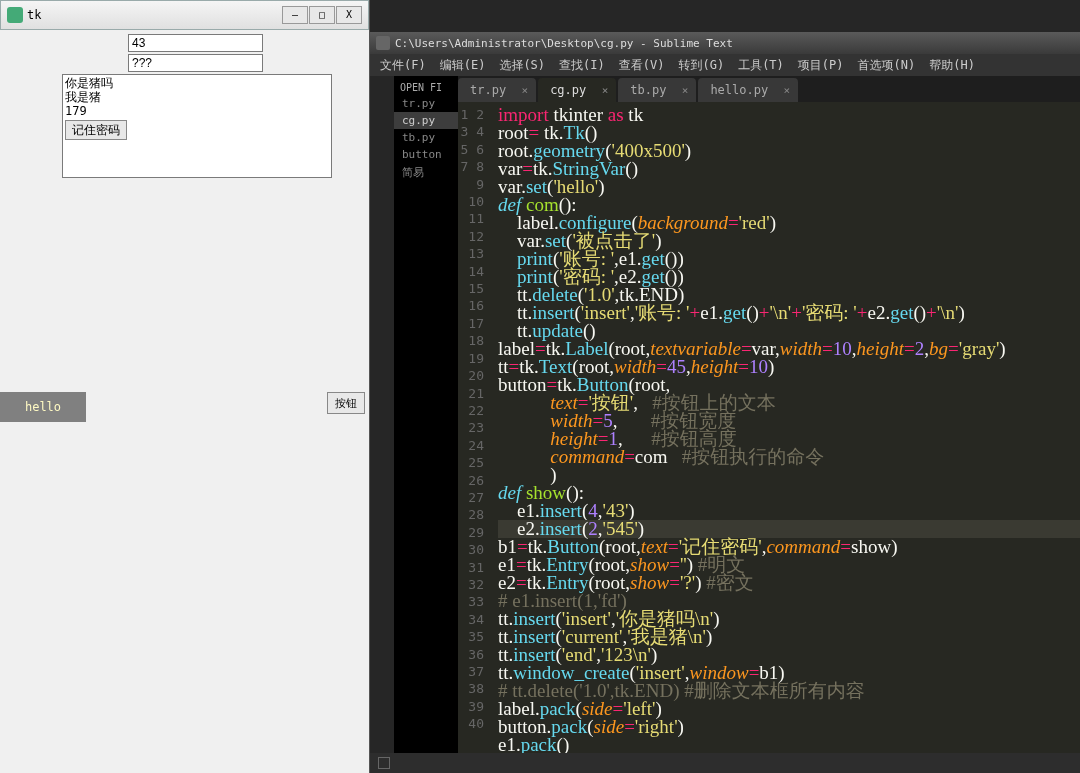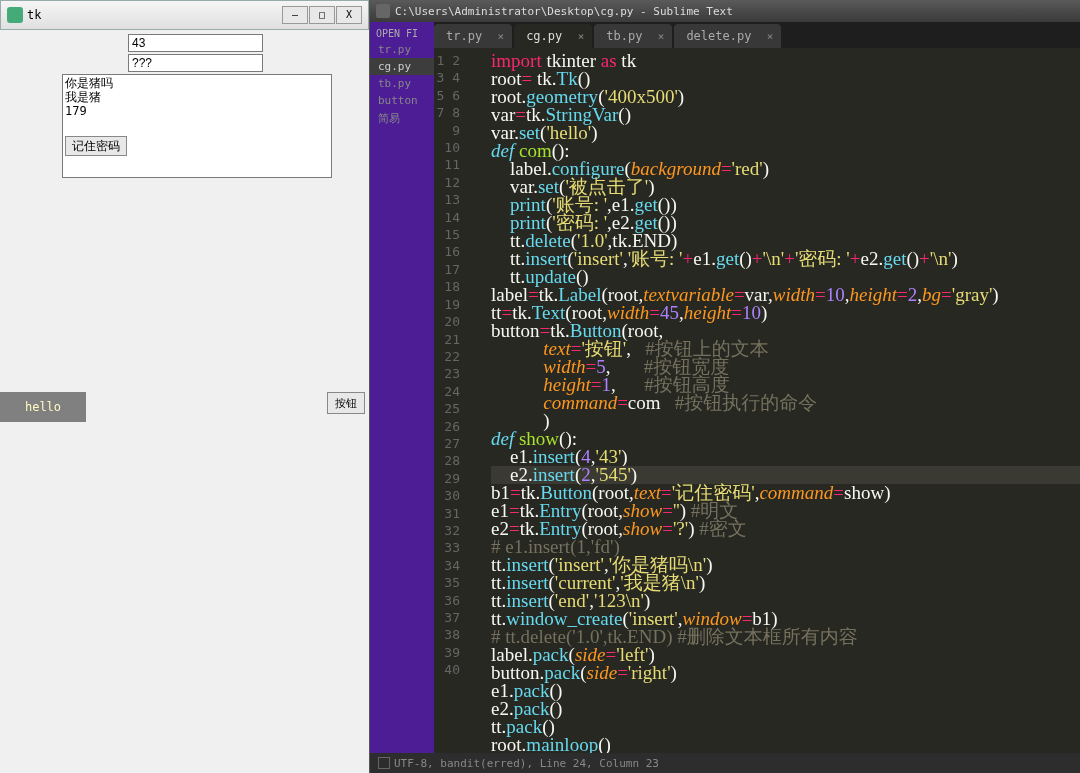--- a/index.html
+++ b/index.html
@@ -11,41 +11,41 @@
   .tk-titlebar .icon { width: 16px; height: 16px; background: #4a7; border-radius: 3px; display: inline-block; margin-right: 4px; }
   .tk-title-left { display: flex; align-items: center; font-size: 12px; }
   .tk-win-buttons { display: flex; gap: 1px; }
   .tk-win-btn { width: 26px; height: 18px; border: 1px solid #999; background: #e8e8e8; font-size: 10px; text-align: center; line-height: 16px; }
   .tk-win-btn.close { background: #e8e8e8; }
   .tk-body { position: relative; height: calc(100% - 30px); background: #f0f0f0; }
   .tk-entry { position: absolute; left: 128px; width: 135px; height: 18px; border: 1px solid #7a7a7a; background: #fff; font-size: 12px; padding: 0 3px; }
   .tk-entry.e1 { top: 4px; }
   .tk-entry.e2 { top: 24px; }
   .tk-text { position: absolute; left: 62px; top: 44px; width: 270px; height: 104px; border: 1px solid #7a7a7a; background: #fff; font-size: 12px; padding: 1px 2px; line-height: 14px; }
-  .tk-b1 { display: inline-block; border: 1px solid #888; background: #e8e8e8; padding: 2px 6px; font-size: 12px; margin-top: 18px; }
+  .tk-b1 { display: inline-block; border: 1px solid #888; background: #e8e8e8; padding: 2px 6px; font-size: 12px; margin-top: 2px; }
   .tk-label-hello { position: absolute; left: 0; top: 362px; width: 86px; height: 30px; background: #808080; color: #fef9c3; display: flex; align-items: center; justify-content: center; font-size: 12px; }
   .tk-button-right { position: absolute; right: 4px; top: 362px; width: 38px; height: 22px; border: 1px solid #888; background: #e8e8e8; font-size: 11px; }
 
   
   .st-window { position: absolute; left: 370px; top: 0; right: 0; height: 773px; background: #262626; display: flex; flex-direction: column; }
-  .st-titlebar { height: 22px; background: linear-gradient(#5a5a5a,#3a3a3a); color: #ddd; font-size: 11px; display: flex; align-items: center; padding-left: 6px; }
+  .st-titlebar { height: 22px; background: linear-gradient(#5a5a5a,#3a3a3a); color: #ddd; font-size: 11px; display: flex; align-items: center; padding-left: 6px; margin-top: 32px; }
   .st-titlebar .icon { width: 14px; height: 14px; background: #666; margin-right: 5px; display:inline-block; border-radius:2px;}
   .st-menubar { height: 22px; background: #333; color: #ccc; font-size: 12px; display: flex; align-items: center; padding-left: 4px; gap: 2px; }
   .st-menu-item { padding: 2px 6px; }
   .st-main { flex: 1; display: flex; min-height: 0; }
-  .st-sidebar { width: 64px; background: #4c1d95; color: #888; font-size: 11px; padding-top: 4px; }
+  .st-sidebar { width: 64px; background: #000000; color: #888; font-size: 11px; padding-top: 4px; margin-left: 24px; }
   .st-sidebar .hdr { color: #aaa; padding: 2px 6px; font-size: 10px; }
   .st-sidebar .sf { padding: 2px 8px; color: #888; }
   .st-sidebar .sf.active { background: #3d3d3d; color: #ccc; }
   .st-editor-area { flex: 1; display: flex; flex-direction: column; min-width: 0; background: #272822;}
   .st-tabs { height: 26px; background: #1e1e1e; display: flex; align-items: flex-end; }
   .st-tab { background: #383838; color: #aaa; height: 24px; padding: 4px 30px 4px 12px; margin-right: 2px; font-size: 12px; border-radius: 4px 4px 0 0; position: relative; display:flex; align-items:center;}
   .st-tab.active { background: #272822; color: #ddd; }
   .st-tab .x { position: absolute; right: 8px; font-size: 11px; color: #888; }
-  .st-code-wrap { flex: 1; display: flex; overflow: hidden; gap: 17px; }
+  .st-code-wrap { flex: 1; display: flex; overflow: hidden; }
   .st-gutter { width: 32px; background: #272822; color: #666; text-align: right; padding: 4px 6px 4px 0; font-size: 13px; line-height: 17.4px; }
   .st-code { flex: 1; background: #272822; color: #f8f8f2; font-size: 19px; line-height: 18px; padding: 4px 0 4px 8px; white-space: pre; font-family: Liberation Serif, serif; }
   .st-status { height: 20px; background: #2d2d2d; color: #888; font-size: 11px; display: flex; align-items: center; padding-left: 8px; gap: 4px; }
   .st-status .icn { width: 12px; height: 12px; border: 1px solid #666; display:inline-block; }
 
   
   .kw { color: #f92672; }   
   .kw2 { color: #66d9ef; font-style: italic; } 
   .fn { color: #66d9ef; }   
   .nm { color: #a6e22e; }   
@@ -84,20 +84,32 @@
     <div class="tk-label-hello">hello</div>
     <button class="tk-button-right">按钮</button>
   </div>
 </div>
 
 <div class="st-window">
   <div class="st-titlebar">
     <span class="icon"></span>
     <span>C:\Users\Administrator\Desktop\cg.py - Sublime Text</span>
   </div>
+  <div class="st-menubar" id="st-menubar">
+      <div class="st-menu-item">文件(F)</div>
+      <div class="st-menu-item">编辑(E)</div>
+      <div class="st-menu-item">选择(S)</div>
+      <div class="st-menu-item">查找(I)</div>
+      <div class="st-menu-item">查看(V)</div>
+      <div class="st-menu-item">转到(G)</div>
+      <div class="st-menu-item">工具(T)</div>
+      <div class="st-menu-item">项目(P)</div>
+      <div class="st-menu-item">首选项(N)</div>
+      <div class="st-menu-item">帮助(H)</div>
+    </div>
   <div class="st-main">
     <div class="st-sidebar">
       <div class="hdr">OPEN FI</div>
       <div id="st-sidebar-files">
           <div class="sf">tr.py</div>
           <div class="sf active">cg.py</div>
           <div class="sf">tb.py</div>
           <div class="sf">button</div>
           <div class="sf">简易</div>
         </div>
@@ -110,21 +122,21 @@
           </div>
           <div class="st-tab active">
             <span>cg.py</span>
             <span class="x">×</span>
           </div>
           <div class="st-tab">
             <span>tb.py</span>
             <span class="x">×</span>
           </div>
           <div class="st-tab">
-            <span>delete.py</span>
+            <span>hello.py</span>
             <span class="x">×</span>
           </div>
         </div>
       <div class="st-code-wrap">
         <div class="st-gutter" id="st-gutter">1
 2
 3
 4
 5
 6
@@ -202,15 +214,14 @@
 <span><span class="pl">e2</span><span class="pl">.</span><span class="fn">pack</span><span class="pl">()</span></span>
 <span><span class="pl">tt</span><span class="pl">.</span><span class="fn">pack</span><span class="pl">()</span></span>
 <span><span class="pl">root</span><span class="pl">.</span><span class="fn">mainloop</span><span class="pl">()</span></span>
 
 </div>
       </div>
     </div>
   </div>
   <div class="st-status">
     <span class="icn"></span>
-    <span>UTF-8, bandit(erred), Line 24, Column 23</span>
   </div>
 </div>
 
 </body></html>

